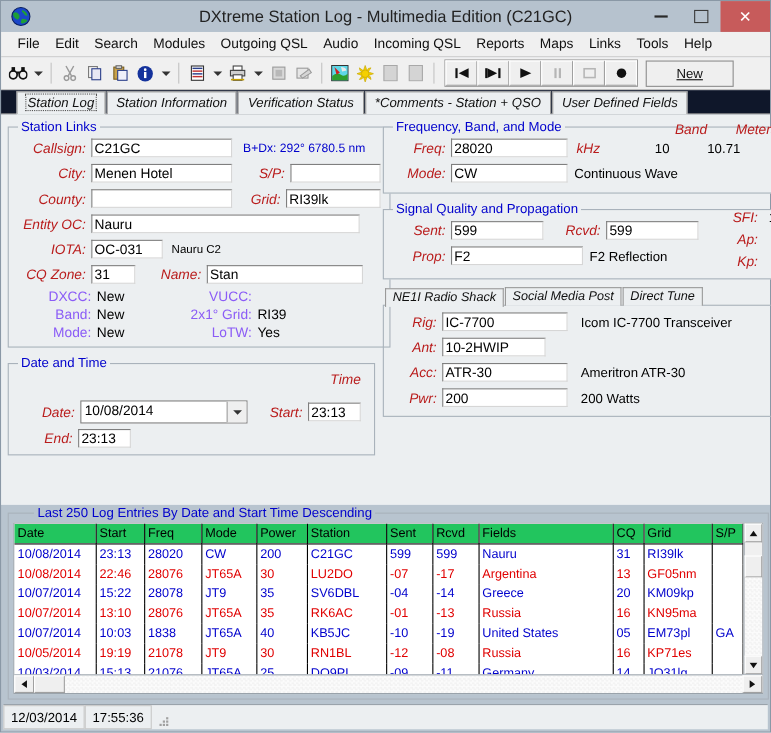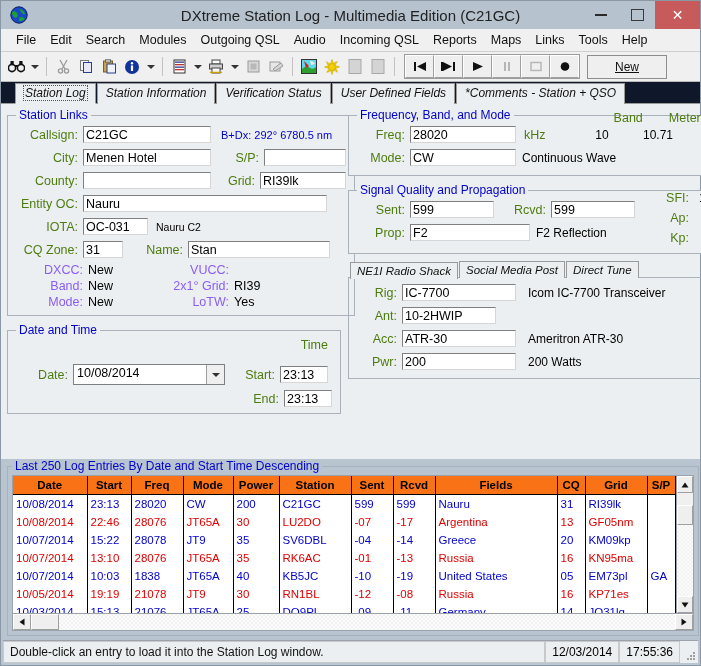--- a/index.html
+++ b/index.html
@@ -186,25 +186,26 @@
     font-size: 12px;
     padding: 0 3px;
   }
   .row {
     display: flex;
     align-items: center;
     margin-bottom: 4px;
     min-height: 19px;
   }
   .lbl {
-    color: #4d7c0f;
+    color: #b91c1c;
     font-size: 12.5px;
     text-align: right;
     padding-right: 5px;
     white-space: nowrap;
+    font-style: italic;
   }
   .fld {
     border: 1px solid #7f7f7f;
     border-right-color: #d6d6d6;
     border-bottom-color: #d6d6d6;
     background: #ffffff;
     height: 17px;
     font-size: 12.5px;
     font-family: "Liberation Sans", sans-serif;
     color: #000;
@@ -270,43 +271,43 @@
   
   .logwrap {
     margin: 0 6px 4px 6px;
     position: relative;
   }
   fieldset.loggrp {
     border: 1px solid #a9b2bb;
     margin: 0;
     padding: 2px 4px 4px 4px;
   }
-  fieldset.loggrp > legend { color: #0000cc; font-size: 12px; padding: 0 3px; }
+  fieldset.loggrp > legend { color: #0000cc; font-size: 12px; padding: 0 3px; margin-left: 19px; }
   .grid-outer {
     border: 1px solid #9aa3ab;
     background: #fff;
     display: flex;
     flex-direction: column;
     height: 156px;
     box-sizing: border-box;
   }
   .grid-body { display: flex; flex: 1 1 auto; overflow: hidden; }
   table.logtable {
     border-collapse: collapse;
     width: 100%;
     font-size: 11.5px;
     table-layout: fixed;
   }
   table.logtable th {
-    background: #f97316;
+    background: #22c55e;
     border: 1px solid #000;
     border-top: none;
     border-left: none;
-    font-weight: bold;
-    text-align: center;
+    font-weight: normal;
+    text-align: left;
     padding: 1px 3px;
     font-size: 11.5px;
     color: #000;
     height: 16px;
     white-space: nowrap;
     overflow: hidden;
   }
   table.logtable th:first-child { border-left: none; }
   table.logtable td {
     border-right: 1px solid #000;
@@ -580,22 +581,22 @@
     </div>
     <div class="bigbtn">
         <u>New</u>
       </div>
   </div>
 
   <div class="tabstrip">
     <div class="tab active"><span class="tab-inner">Station Log</span></div>
     <div class="tab"><span>Station Information</span></div>
     <div class="tab"><span>Verification Status</span></div>
+    <div class="tab"><span>*Comments - Station + QSO</span></div>
     <div class="tab"><span>User Defined Fields</span></div>
-    <div class="tab"><span>*Comments - Station + QSO</span></div>
   </div>
 
   <div class="content">
     <div class="cols">
 
       <div class="col-left">
 
         <fieldset class="grp">
           <legend>Station Links</legend>
 
@@ -664,21 +665,21 @@
             <div class="lbl" style="width:52px">Date:</div>
             <div class="combo">
               <div class="ctext">10/08/2014</div>
               <div class="cbtn">
                   <span class="caret"></span>
                 </div>
             </div>
             <div class="lbl" style="width:50px">Start:</div>
             <div class="fld" style="width:48px">23:13</div>
           </div>
-          <div class="row" style="justify-content:flex-end;margin-bottom:1px">
+          <div class="row" style="margin-bottom:1px">
             <div class="lbl" style="width:50px">End:</div>
             <div class="fld" style="width:48px">23:13</div>
           </div>
         </fieldset>
       </div>
 
       <div class="col-right">
 
         <fieldset class="grp">
           <legend>Frequency, Band, and Mode</legend>
@@ -933,21 +934,20 @@
             <svg width="6" height="8" viewBox="0 0 6 8">
                 <polygon points="0.5,0.5 0.5,7.5 5.5,4" fill="#111"></polygon>
               </svg>
           </div>
         </div>
       </div>
     </fieldset>
   </div>
 
   <div class="statusbar">
-    <div class="st-main">Double-click an entry to load it into the Station Log window.</div>
     <div class="st-cell">12/03/2014</div>
     <div class="st-cell">17:55:36</div>
     <div class="grip">
       <svg width="11" height="11" viewBox="0 0 11 11">
           <g fill="#a0a0a0">
             <rect x="8" y="2" width="2" height="2"></rect>
             <rect x="5" y="5" width="2" height="2"></rect>
             <rect x="8" y="5" width="2" height="2"></rect>
             <rect x="2" y="8" width="2" height="2"></rect>
             <rect x="5" y="8" width="2" height="2"></rect>

